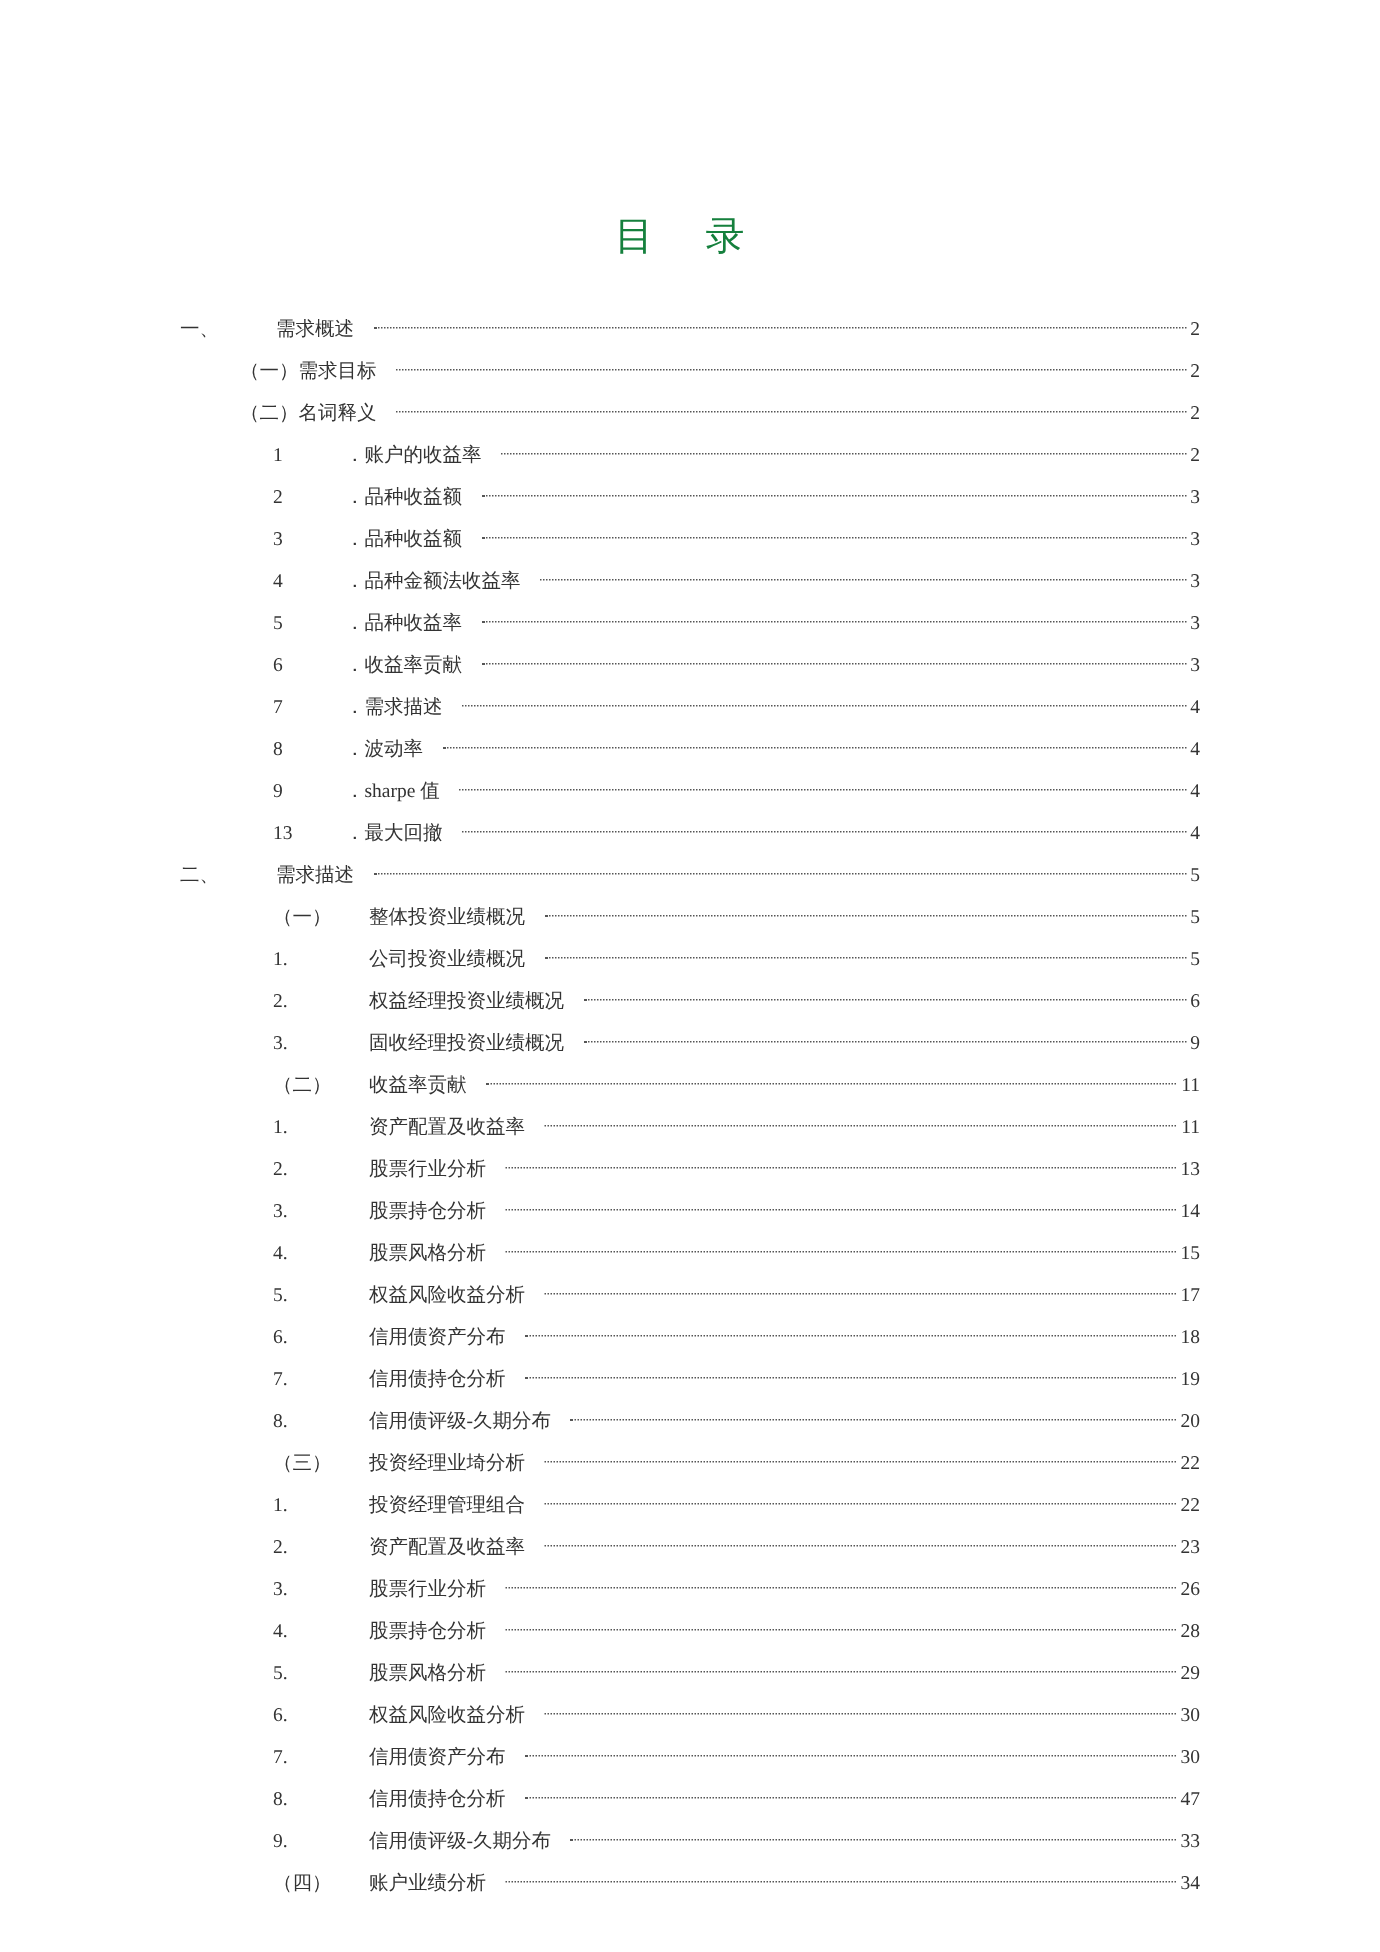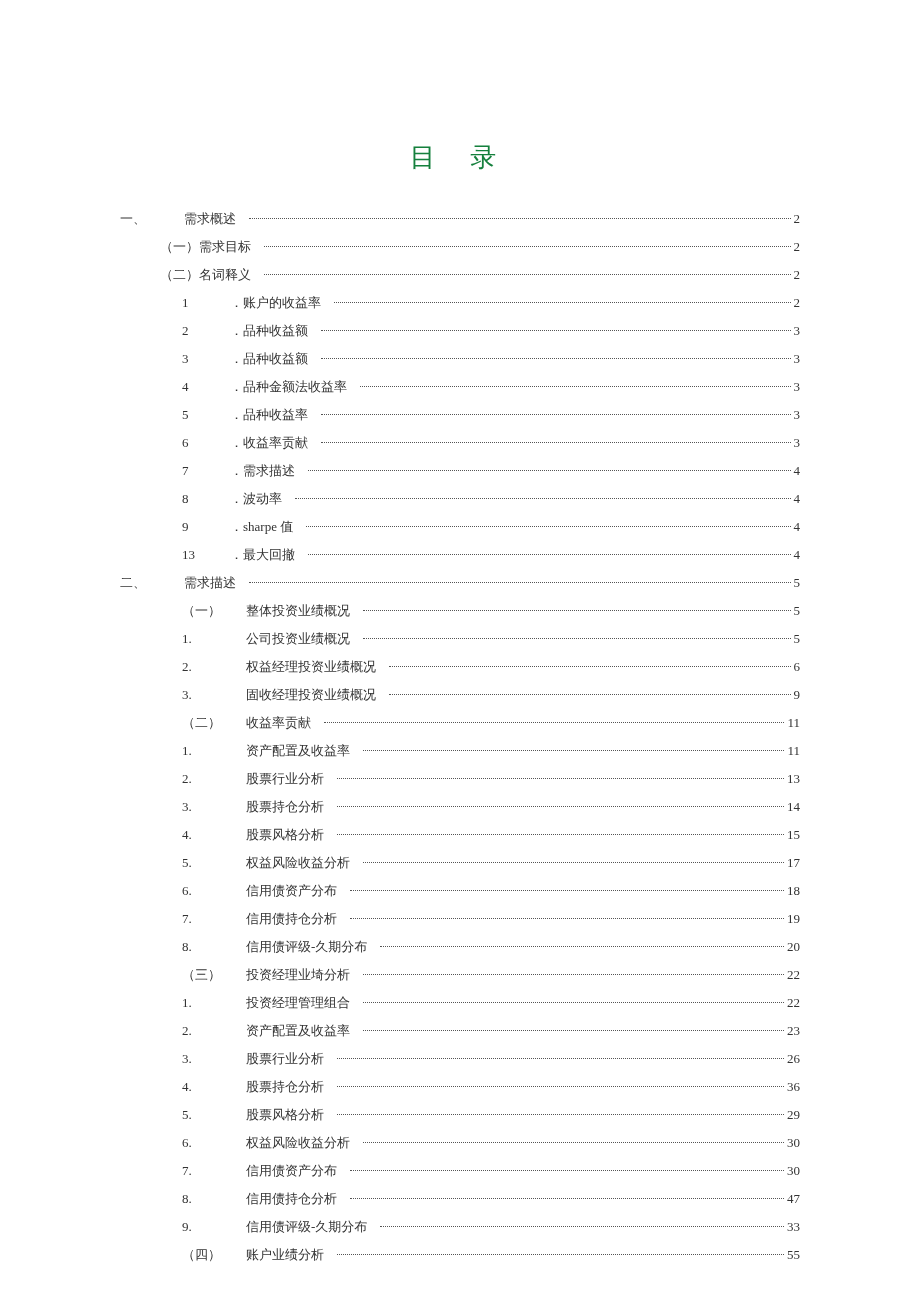--- a/index.html
+++ b/index.html
@@ -280,21 +280,21 @@
         <span class="label">股票行业分析</span>
         <span class="label-gap"></span>
         <span class="leader"></span>
         <span class="pg">26</span>
       </div>
       <div class="row lvl3">
         <span class="num-cell-wide">4.</span>
         <span class="label">股票持仓分析</span>
         <span class="label-gap"></span>
         <span class="leader"></span>
-        <span class="pg">36</span>
+        <span class="pg">28</span>
       </div>
       <div class="row lvl3">
         <span class="num-cell-wide">5.</span>
         <span class="label">股票风格分析</span>
         <span class="label-gap"></span>
         <span class="leader"></span>
         <span class="pg">29</span>
       </div>
       <div class="row lvl3">
         <span class="num-cell-wide">6.</span>
@@ -322,16 +322,16 @@
         <span class="label">信用债评级-久期分布</span>
         <span class="label-gap"></span>
         <span class="leader"></span>
         <span class="pg">33</span>
       </div>
       <div class="row lvl3">
         <span class="num-cell-wide">（四）</span>
         <span class="label">账户业绩分析</span>
         <span class="label-gap"></span>
         <span class="leader"></span>
-        <span class="pg">55</span>
+        <span class="pg">34</span>
       </div>
     </div>
 </div>
 
 </body></html>

